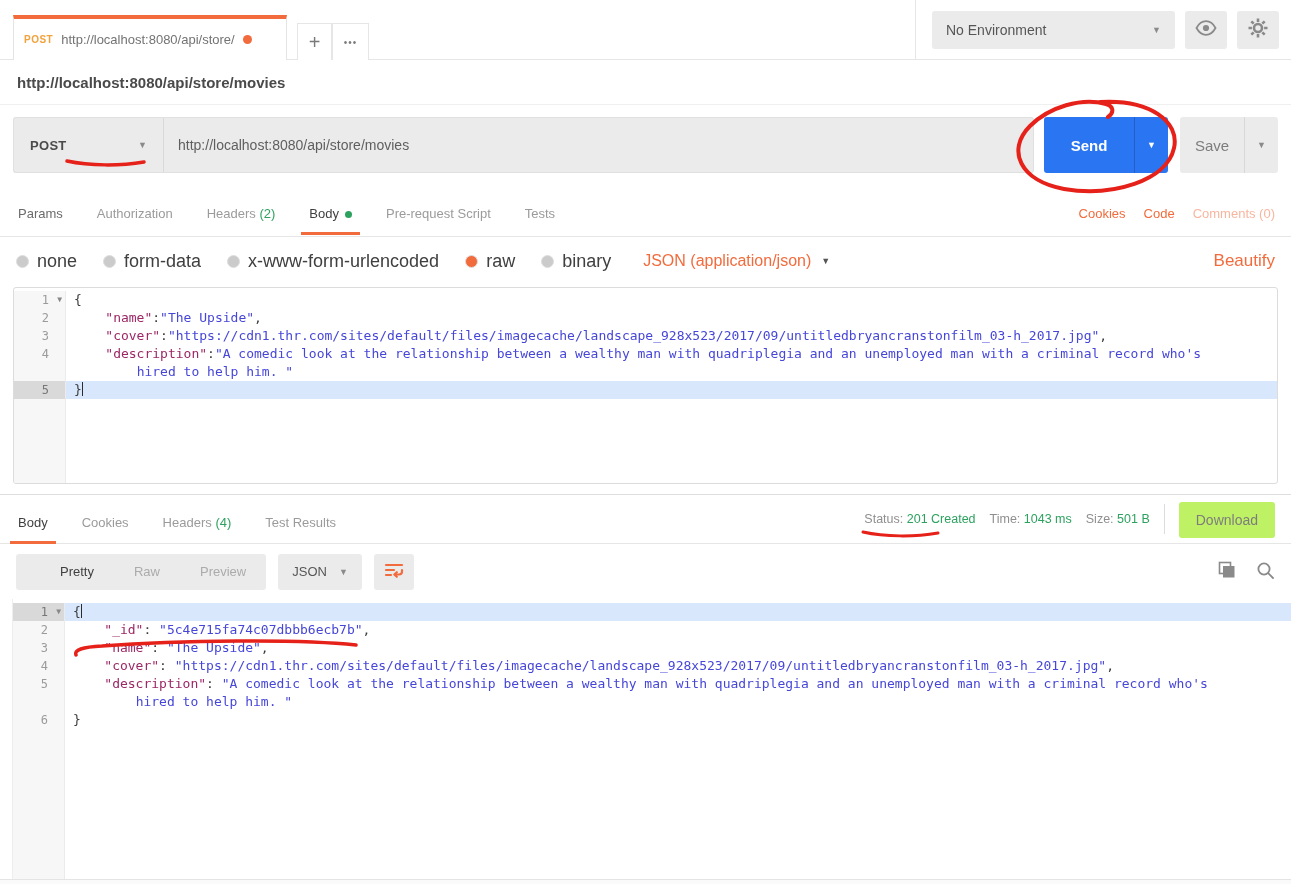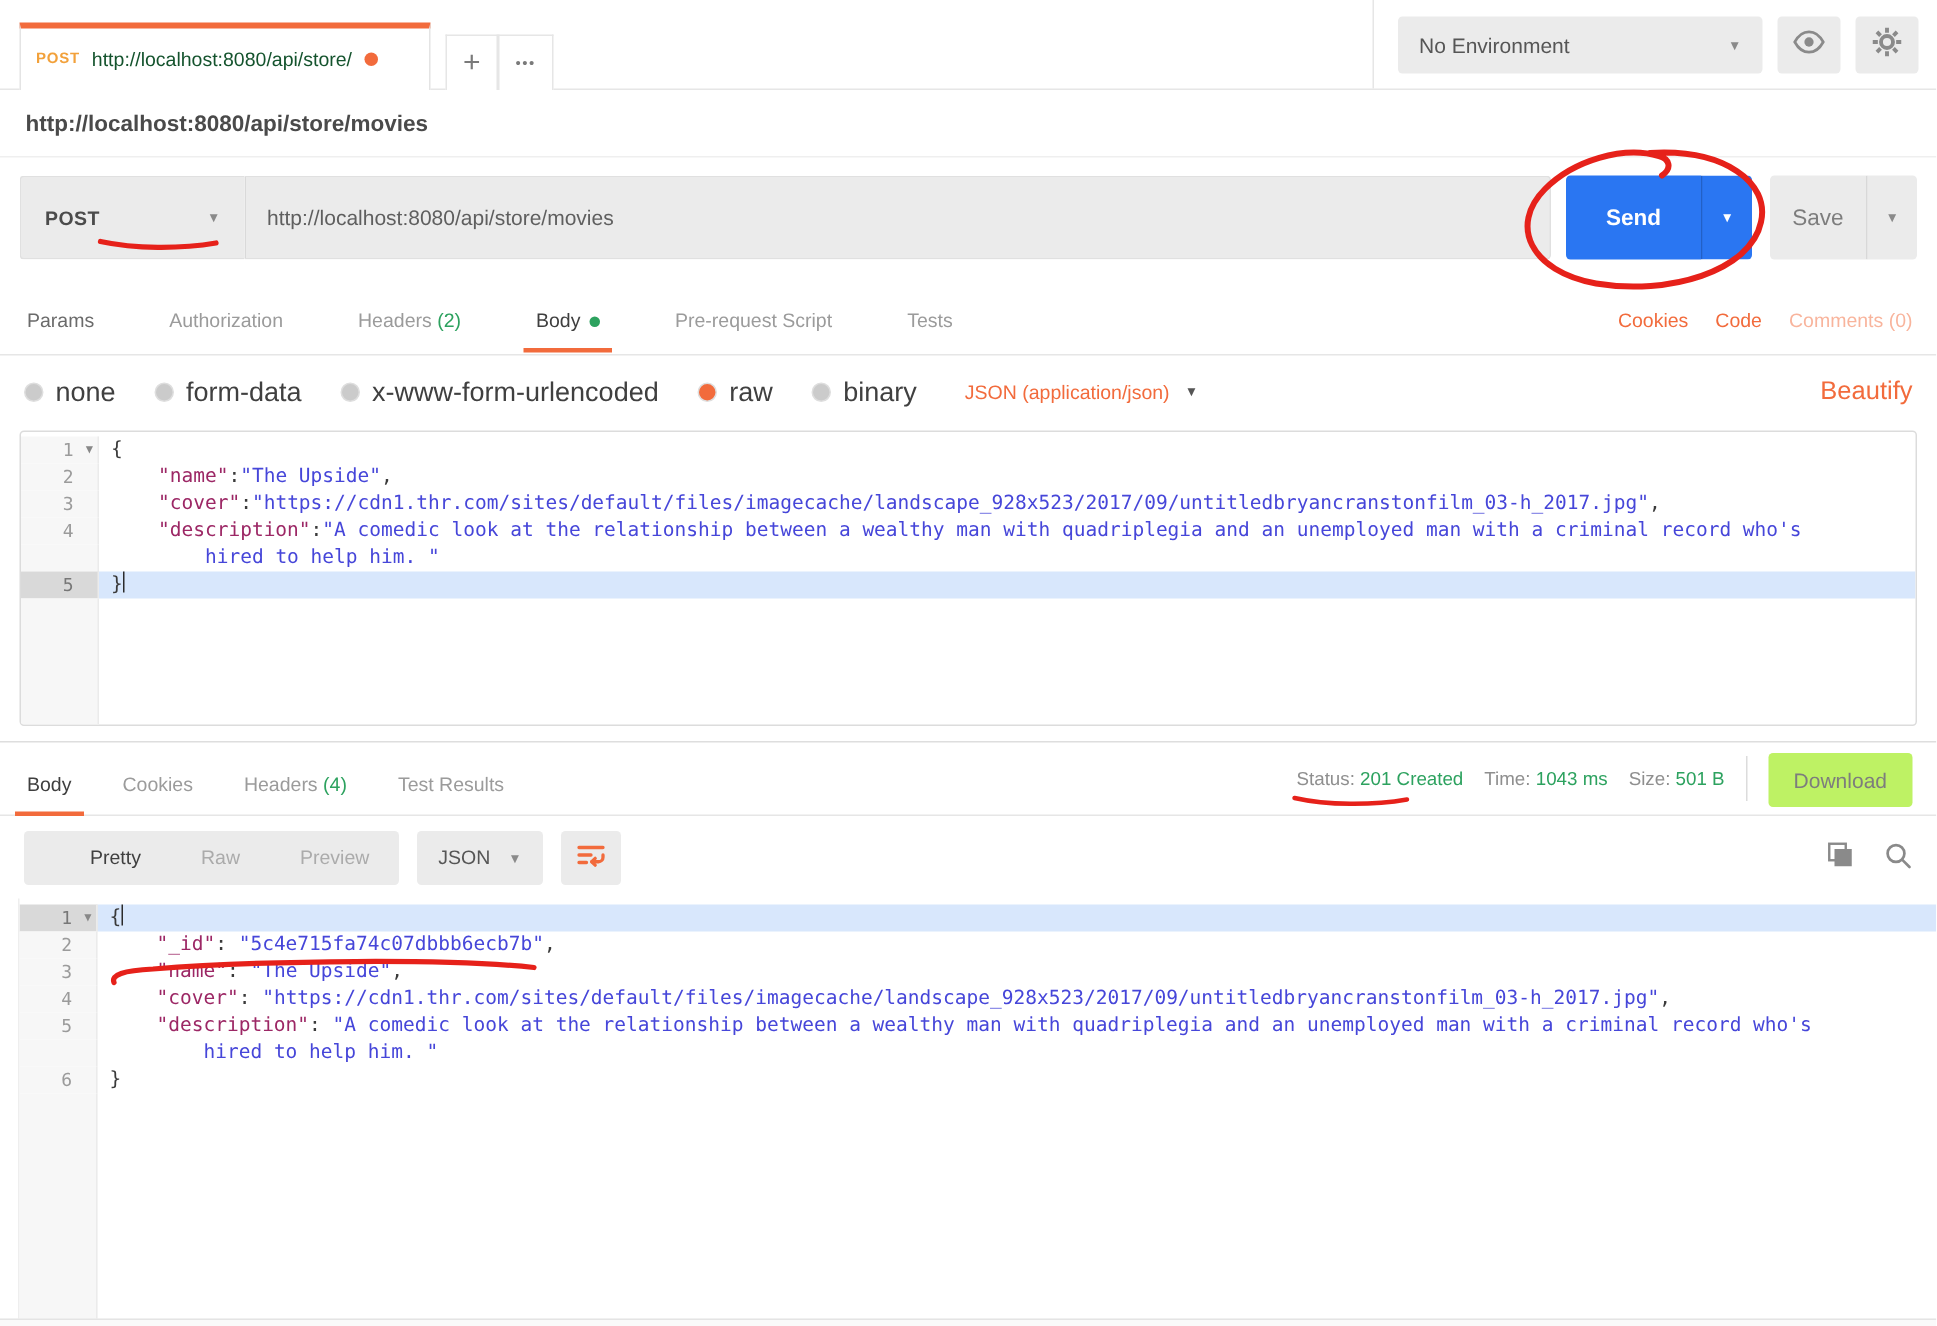--- a/index.html
+++ b/index.html
@@ -10,21 +10,21 @@
   }
   
   .topbar { height:60px; display:flex; border-bottom:1px solid #e6e6e6; background:#fff; }
   .tabs-area { flex:1; display:flex; align-items:flex-end; padding-left:13px; }
   .req-tab {
     width:274px; height:45px; background:#fff; border:1px solid #e4e4e4; border-bottom:none;
     border-top:4px solid var(--accent,#f26b3c); margin-bottom:-1px; z-index:2;
     display:flex; align-items:center; gap:8px; padding:0 10px; cursor:pointer;
   }
   .req-tab .m { color:var(--post-label,#f2a13b); font-size:10px; font-weight:bold; letter-spacing:.5px; }
-  .req-tab .u { color:#14532d; font-size:13px; white-space:nowrap; overflow:hidden; }
+  .req-tab .u { color:#737373; font-size:13px; white-space:nowrap; overflow:hidden; }
   .req-tab .dot { width:9px; height:9px; border-radius:50%; background:var(--accent,#f26b3c); flex:none; }
   .stub-tab {
     height:37px; background:#fff; border:1px solid #e6e6e6; border-bottom:none; margin-bottom:-1px;
     display:flex; align-items:center; justify-content:center; color:#7a7a7a; cursor:pointer;
   }
   .stub-tab.plus { width:35px; margin-left:10px; font-size:20px; font-weight:300; }
   .stub-tab.dots { width:37px; font-size:10px; letter-spacing:1px; }
   .env-area { width:376px; border-left:1px solid #e6e6e6; display:flex; align-items:center; padding:0 12px 0 16px; gap:10px; }
   .env-select {
     flex:1; height:38px; background:#ebebeb; border-radius:3px; display:flex; align-items:center;
@@ -50,39 +50,39 @@
     width:90px; border-radius:3px 0 0 3px; cursor:pointer; font-family:inherit; }
   .send-caret { background:var(--send-blue,#2a76f2); border:none; border-left:1px solid rgba(0,0,0,.18);
     width:34px; border-radius:0 3px 3px 0; color:#fff; font-size:9px; cursor:pointer; }
   .save-group { display:flex; margin-left:12px; height:56px; }
   .save-main { background:#ebebeb; color:#7d7d7d; border:none; font-size:15px; width:64px;
     border-radius:3px 0 0 3px; cursor:pointer; font-family:inherit;text-align:center; }
   .save-caret { background:#ebebeb; border:none; border-left:1px solid #d8d8d8; width:34px;
     border-radius:0 3px 3px 0; color:#8a8a8a; font-size:9px; cursor:pointer; }
   
   .req-tabs-row { height:52px; display:flex; align-items:center; padding:10px 16px 0; border-bottom:1px solid #e6e6e6; }
-  .rtabs { display:flex; gap:46px; align-items:flex-end; }
+  .rtabs { display:flex; gap:30px; align-items:flex-end; }
   .rtab { font-size:13px; color:#9b9b9b; cursor:pointer; position:relative; padding:9px 2px 13px; white-space:nowrap; }
   .rtab.first { color:#6b6b6b; }
   .rtab .cnt { color:var(--green,#2da25f); }
   .rtab.active { color:#3f3f3f; }
   .rtab.active::after { content:""; position:absolute; left:-6px; right:-6px; bottom:-1px; height:3px;
     background:var(--accent,#f26b3c); }
   .gdot { display:inline-block; width:7px; height:7px; border-radius:50%; background:var(--green,#2da25f); margin-left:6px; }
   .rtab-links { margin-left:auto; display:flex; gap:18px; align-items:center; padding-bottom:4px; }
   .olink { color:var(--accent,#f26b3c); font-size:13px; cursor:pointer; }
   .olink.dim { opacity:.5; }
   
   .body-type-row { height:48px; display:flex; align-items:center; padding:0 16px; gap:26px; }
   .bt-opt { display:flex; align-items:center; gap:8px; cursor:pointer; }
   .radio { width:13px; height:13px; border-radius:50%; background:#cbcbcb; border:1.5px solid #dedede; flex:none; }
   .radio.sel { background:var(--accent,#f26b3c); }
   .bt-opt span.lbl { font-size:18px; color:#404040; }
   .ct-select { display:flex; align-items:center; gap:10px; cursor:pointer; margin-left:6px; }
-  .ct-select .ct { color:var(--accent,#f26b3c); font-size:13px; }
+  .ct-select .ct { color:var(--accent,#f26b3c); font-size:16px; }
   .ct-select .caret { color:#555; }
   .beautify { margin-left:auto; color:var(--accent,#f26b3c); font-size:17px; cursor:pointer; }
   
   .editor { font-family:"DejaVu Sans Mono","Liberation Mono",monospace; font-size:13px; }
   .req-editor-box { margin:2px 13px 0; height:197px; border:1px solid #dcdcdc; border-radius:3px;
     background:#fff; overflow:hidden; display:flex; flex-direction:column; padding-top:3px; }
   .code-row { display:flex; height:18px; line-height:18px; }
   .code-row.fill { flex:1; height:auto; }
   .gutter { width:52px; flex:none; background:#f7f7f7; border-right:1px solid #ebebeb; color:#9b9b9b;
     font-size:12px; text-align:right; padding-right:16px; position:relative; }

